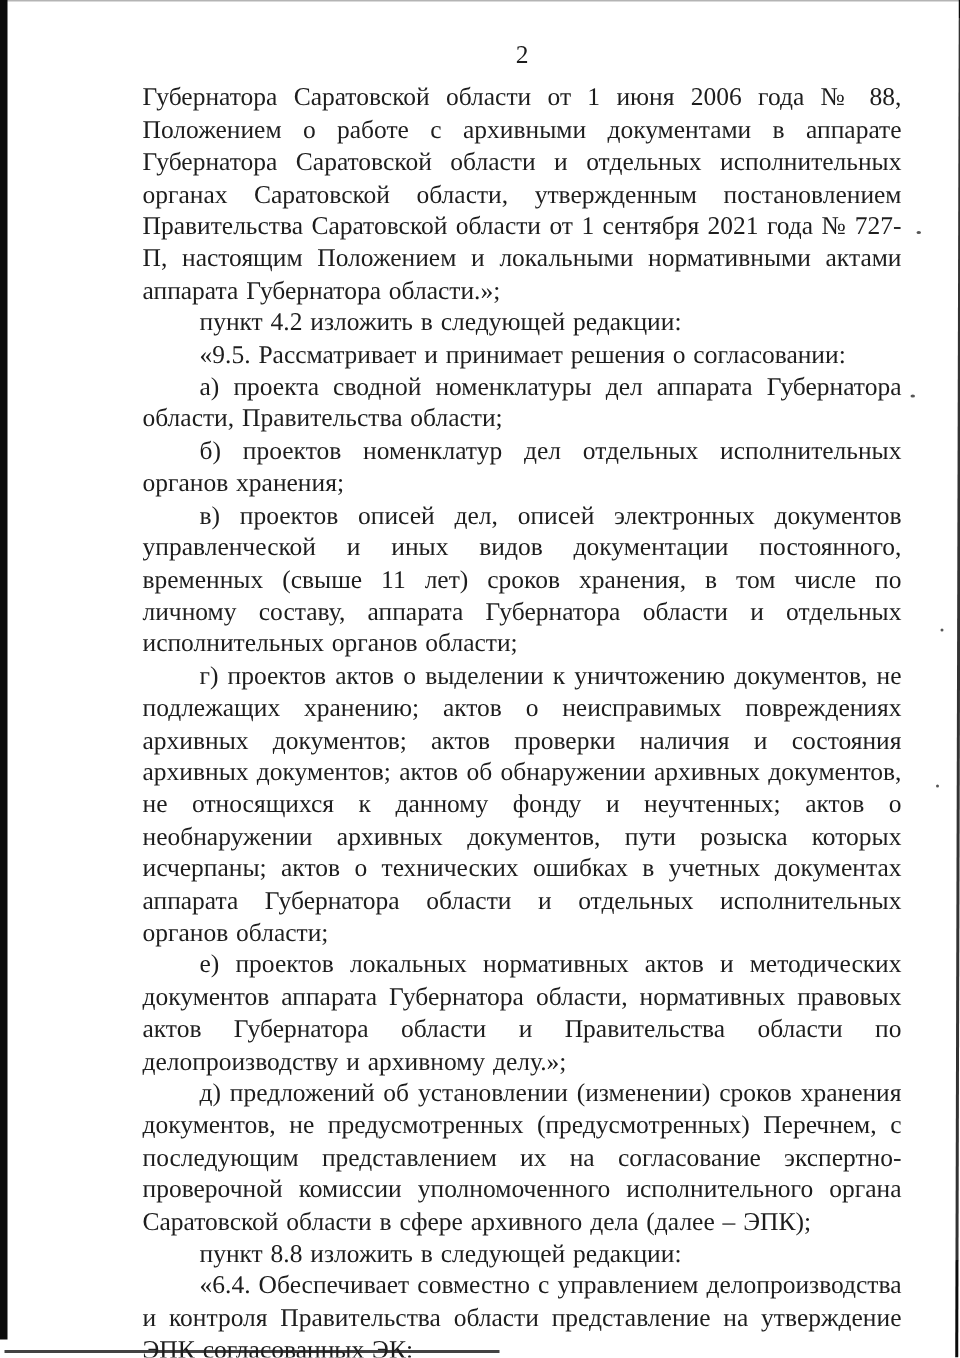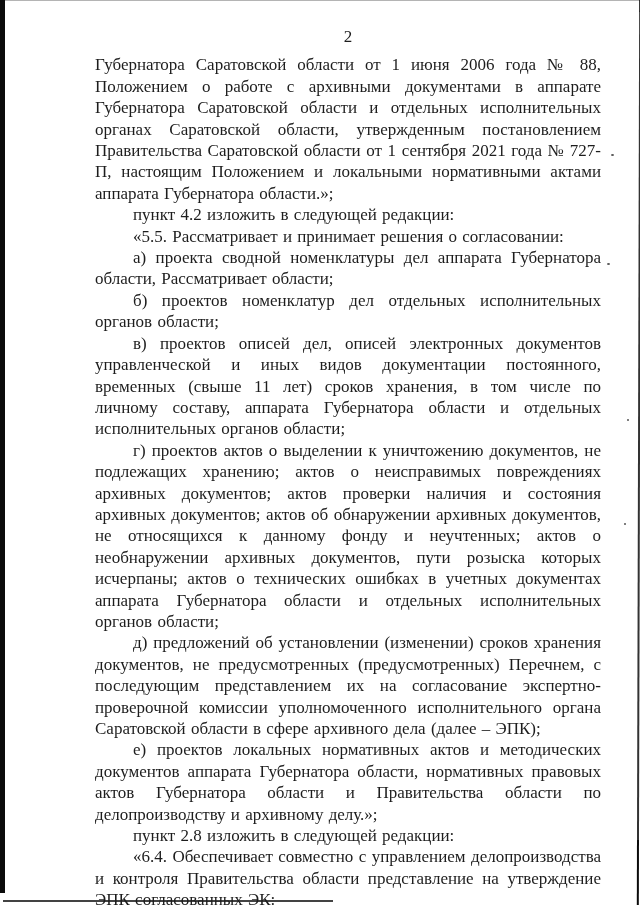--- a/index.html
+++ b/index.html
@@ -69,24 +69,24 @@
   <div class="speck s1"></div>
   <div class="speck s2"></div>
   <div class="speck s3"></div>
   <div class="speck s4"></div>
 
   <div class="content">
     <div class="page-number">2</div>
     <div>
         <p class="para">Губернатора Саратовской области от 1 июня 2006 года № 88, Положением о работе с архивными документами в аппарате Губернатора Саратовской области и отдельных исполнительных органах Саратовской области, утвержденным постановлением Правительства Саратовской области от 1 сентября 2021 года № 727-П, настоящим Положением и локальными нормативными актами аппарата Губернатора области.»;</p>
         <p class="para indent">пункт 4.2 изложить в следующей редакции:</p>
-        <p class="para indent">«5.5. Рассматривает и принимает решения о согласовании:</p>
-        <p class="para indent">а) проекта сводной номенклатуры дел аппарата Губернатора области, Рассматривает области;</p>
-        <p class="para indent">б) проектов номенклатур дел отдельных исполнительных органов области;</p>
+        <p class="para indent">«9.5. Рассматривает и принимает решения о согласовании:</p>
+        <p class="para indent">а) проекта сводной номенклатуры дел аппарата Губернатора области, Правительства области;</p>
+        <p class="para indent">б) проектов номенклатур дел отдельных исполнительных органов хранения;</p>
         <p class="para indent">в) проектов описей дел, описей электронных документов управленческой и иных видов документации постоянного, временных (свыше 11 лет) сроков хранения, в том числе по личному составу, аппарата Губернатора области и отдельных исполнительных органов области;</p>
         <p class="para indent">г) проектов актов о выделении к уничтожению документов, не подлежащих хранению; актов о неисправимых повреждениях архивных документов; актов проверки наличия и состояния архивных документов; актов об обнаружении архивных документов, не относящихся к данному фонду и неучтенных; актов о необнаружении архивных документов, пути розыска которых исчерпаны; актов о технических ошибках в учетных документах аппарата Губернатора области и отдельных исполнительных органов области;</p>
+        <p class="para indent">е) проектов локальных нормативных актов и методических документов аппарата Губернатора области, нормативных правовых актов Губернатора области и Правительства области по делопроизводству и архивному делу.»;</p>
         <p class="para indent">д) предложений об установлении (изменении) сроков хранения документов, не предусмотренных (предусмотренных) Перечнем, с последующим представлением их на согласование экспертно-проверочной комиссии уполномоченного исполнительного органа Саратовской области в сфере архивного дела (далее – ЭПК);</p>
-        <p class="para indent">е) проектов локальных нормативных актов и методических документов аппарата Губернатора области, нормативных правовых актов Губернатора области и Правительства области по делопроизводству и архивному делу.»;</p>
-        <p class="para indent">пункт 2.8 изложить в следующей редакции:</p>
+        <p class="para indent">пункт 8.8 изложить в следующей редакции:</p>
         <p class="para indent">«6.4. Обеспечивает совместно с управлением делопроизводства и контроля Правительства области представление на утверждение ЭПК согласованных ЭК:</p>
       </div>
   </div>
 </div>
 
 </body></html>

